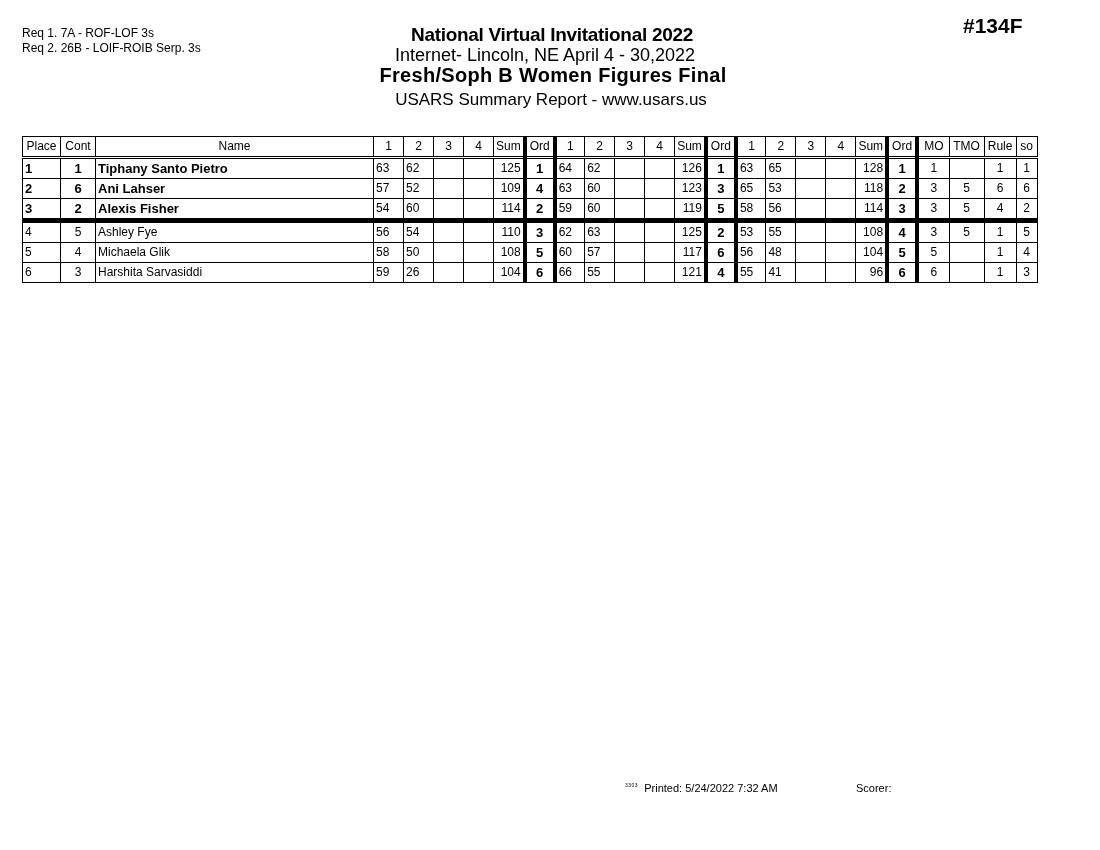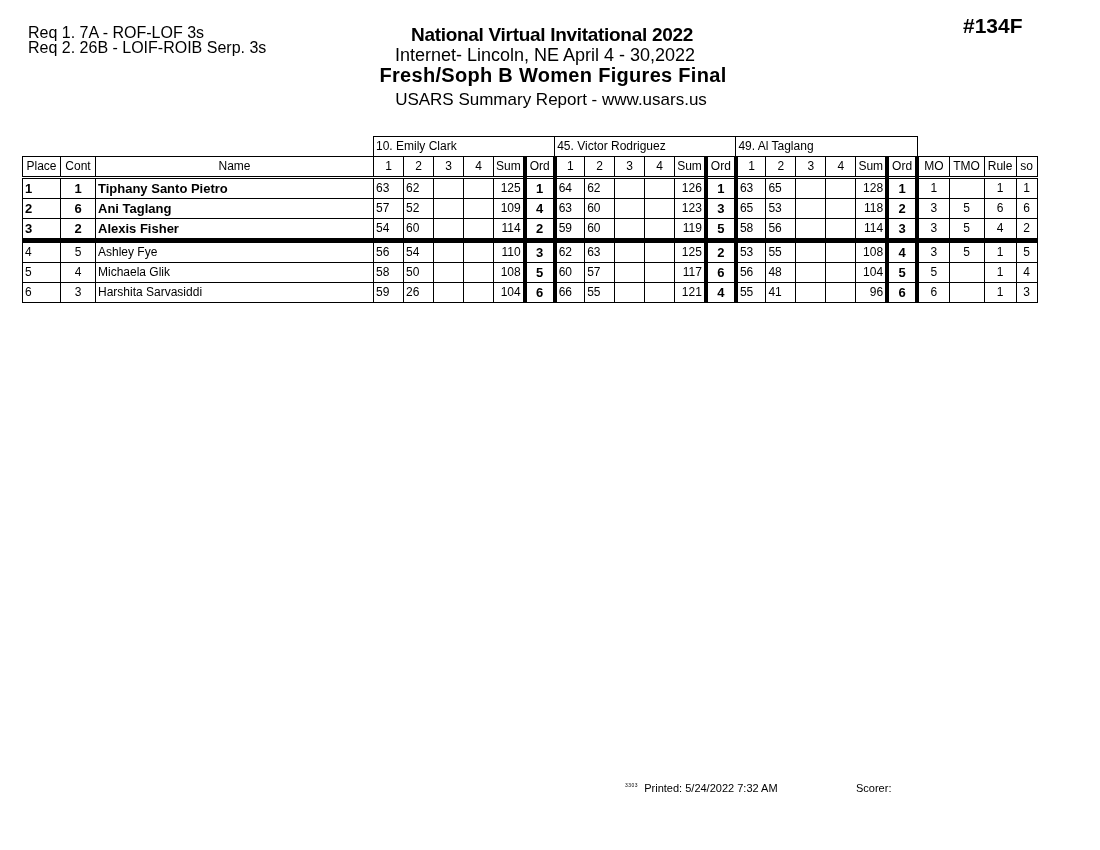--- a/index.html
+++ b/index.html
@@ -1,19 +1,19 @@
 <!DOCTYPE html>
 <html><head>
 <meta charset="utf-8">
 <style>
   html, body { margin:0; padding:0; background:#ffffff; }
   body { width:1100px; height:850px; position:relative; overflow:hidden;
          font-family:"Liberation Sans", sans-serif; color:#000; }
   .abs { position:absolute; white-space:nowrap; }
-  .req { font-size:16px; left:28px; line-height:14px; }
+  .req { font-size:12px; left:22px; line-height:14px; }
   .title1 { font-size:19px; font-weight:bold; left:0; width:1104px; text-align:center; top:24px; letter-spacing:-0.3px; }
   .title2 { font-size:18px; left:0; width:1090px; text-align:center; top:45px; }
   .title3 { font-size:20px; font-weight:bold; left:0; width:1106px; text-align:center; top:64px; letter-spacing:0.3px; }
   .title4 { font-size:17px; left:0; width:1102px; text-align:center; top:90px; }
   .evnum { font-size:21px; font-weight:bold; left:963px; top:14px; }
 
   table.grid { position:absolute; left:22px; top:136px; border-collapse:collapse; table-layout:fixed; font-size:12px; }
   table.grid td { border:1px solid #000; padding:0 2px; height:19px; line-height:19px; overflow:hidden; white-space:nowrap; }
   table.grid tr.judge-row td { height:19px; border-top:1px solid #000; }
   table.grid tr.judge-row td.blank { border:none; }
@@ -63,27 +63,20 @@
       <col style="width:30px">
       <col style="width:30px">
       <col style="width:30px">
       <col style="width:30px">
     <col style="width:32px">
       <col style="width:35px">
       <col style="width:32px">
       <col style="width:21px">
   </colgroup>
   <tbody>
-      <tr class="judge-row">
-    <td class="blank" colspan="3"></td>
-    <td class="judge-name" colspan="6">10.  Emily Clark</td>
-    <td class="judge-name" colspan="6">45.  Victor Rodriguez</td>
-    <td class="judge-name" colspan="6">49.  Al Taglang</td>
-    <td class="blank" colspan="4"></td>
-  </tr>
   <tr class="hdr">
     <td class="l">Place</td>
     <td>Cont</td>
     <td class="l">Name</td>
     <td>1</td>
     <td>2</td>
     <td>3</td>
     <td>4</td>
     <td>Sum</td>
     <td class="ord">Ord</td>
@@ -129,21 +122,21 @@
         <td class="r">128</td>
         <td class="ord">1</td>
         <td class="c">1</td>
         <td class="c"></td>
         <td class="c">1</td>
         <td class="c">1</td>
       </tr>
       <tr class="bold">
         <td class="l b">2</td>
         <td class="c b">6</td>
-        <td class="l b">Ani Taglang</td>
+        <td class="l b">Ani Lahser</td>
         <td class="l">57</td>
         <td class="l">52</td>
         <td class="l"></td>
         <td class="l"></td>
         <td class="r">109</td>
         <td class="ord">4</td>
         <td class="l">63</td>
         <td class="l">60</td>
         <td class="l"></td>
         <td class="l"></td>

